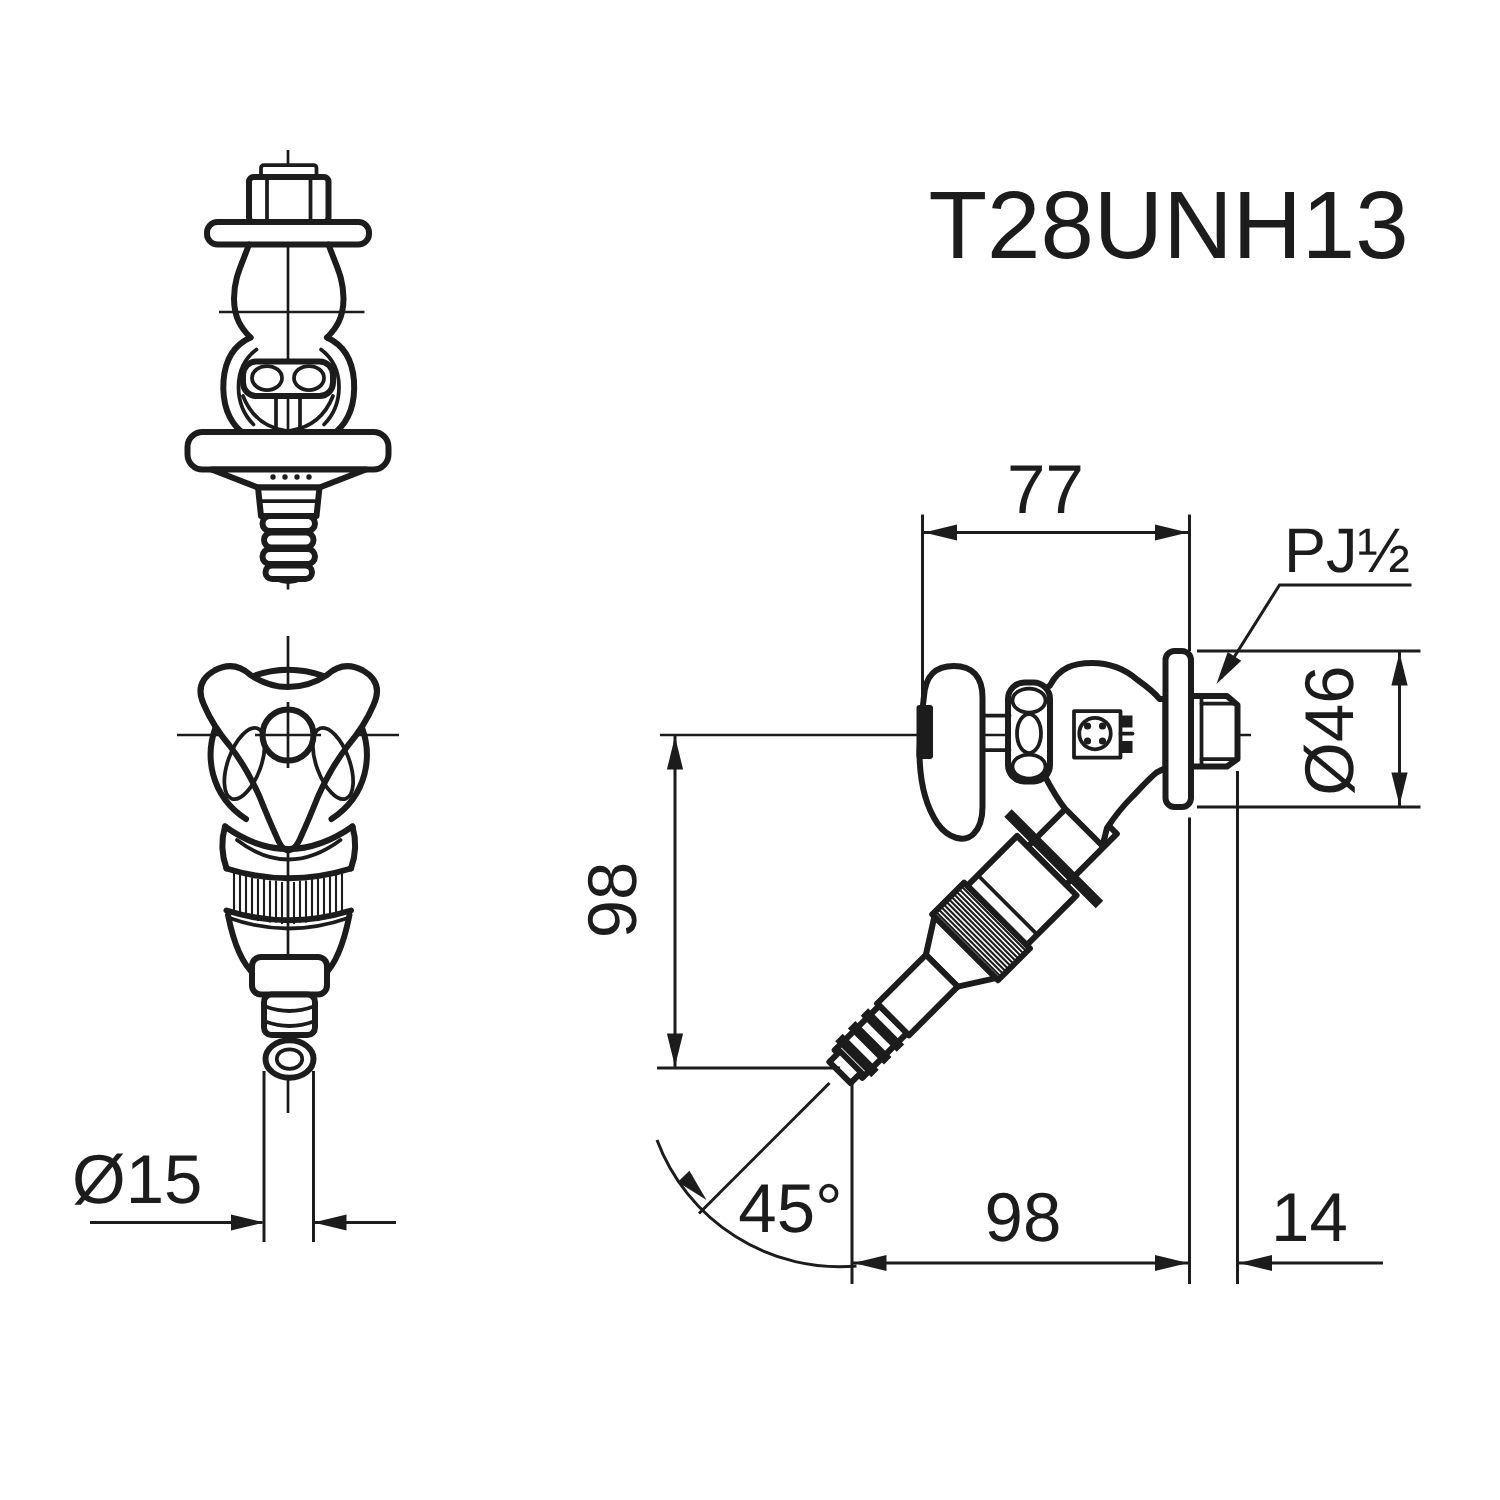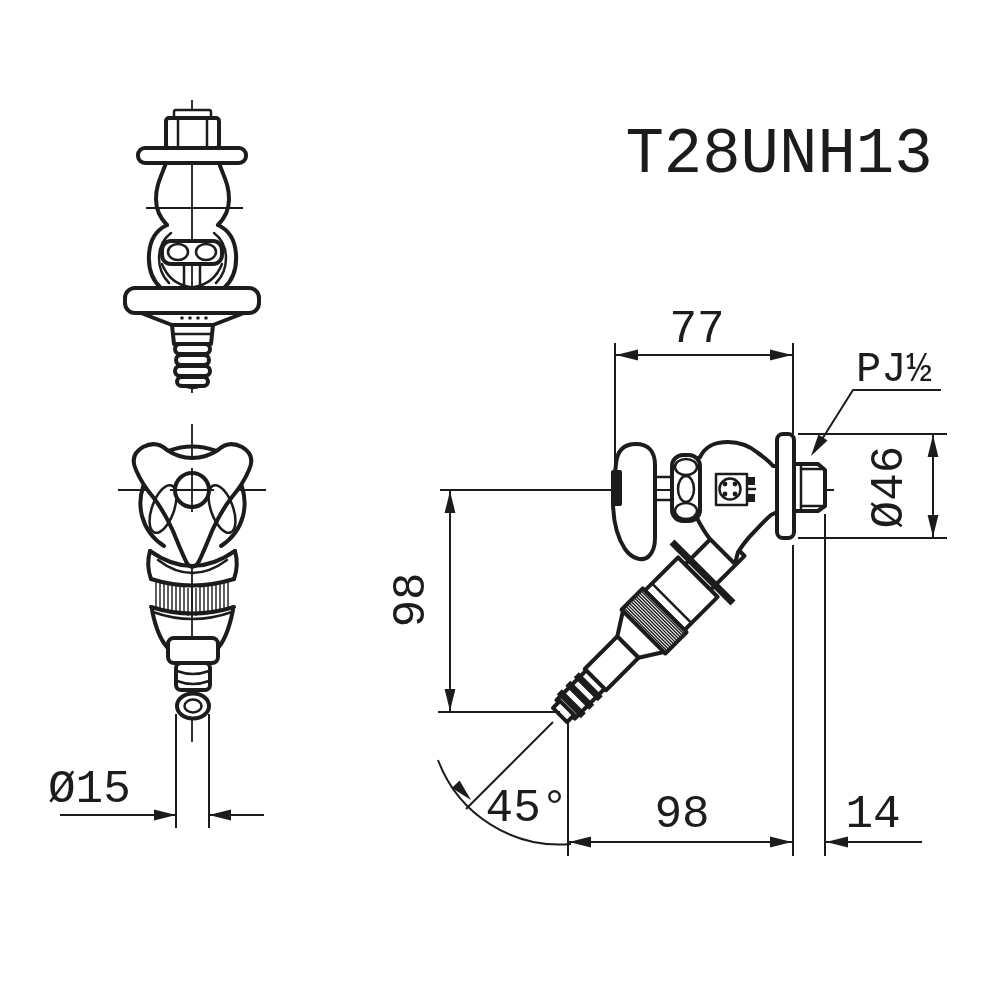--- a/index.html
+++ b/index.html
@@ -1,19 +1,19 @@
 <!DOCTYPE html>
 <html style="--line: #1c1c1c; --bg: #ffffff;"><head>
 <meta charset="utf-8">
 <style>
   :root { --line:#1c1c1c; --bg:#ffffff; }
   html,body { margin:0; padding:0; background:var(--bg); }
   .page {
     width:1000px; height:1000px; position:relative; background:var(--bg);
-    font-family:Liberation Mono, monospace;
+    font-family:Liberation Sans, sans-serif;
   }
   svg { color:var(--line); display:block; }
   
   .outline   { fill:none; stroke:currentColor; stroke-width:4;   stroke-linecap:round; stroke-linejoin:round; }
   .outline-f { fill:#fff;  stroke:currentColor; stroke-width:4;   stroke-linejoin:round; }
   .detail    { fill:none; stroke:currentColor; stroke-width:2.5; stroke-linecap:round; stroke-linejoin:round; }
   .detail-f  { fill:#fff;  stroke:currentColor; stroke-width:2.5; stroke-linejoin:round; }
   .thin      { fill:none; stroke:currentColor; stroke-width:1.4; }
   .dim       { fill:none; stroke:currentColor; stroke-width:2;   stroke-linecap:butt; }
   .cl        { fill:none; stroke:currentColor; stroke-width:1.8; stroke-linecap:butt; }

